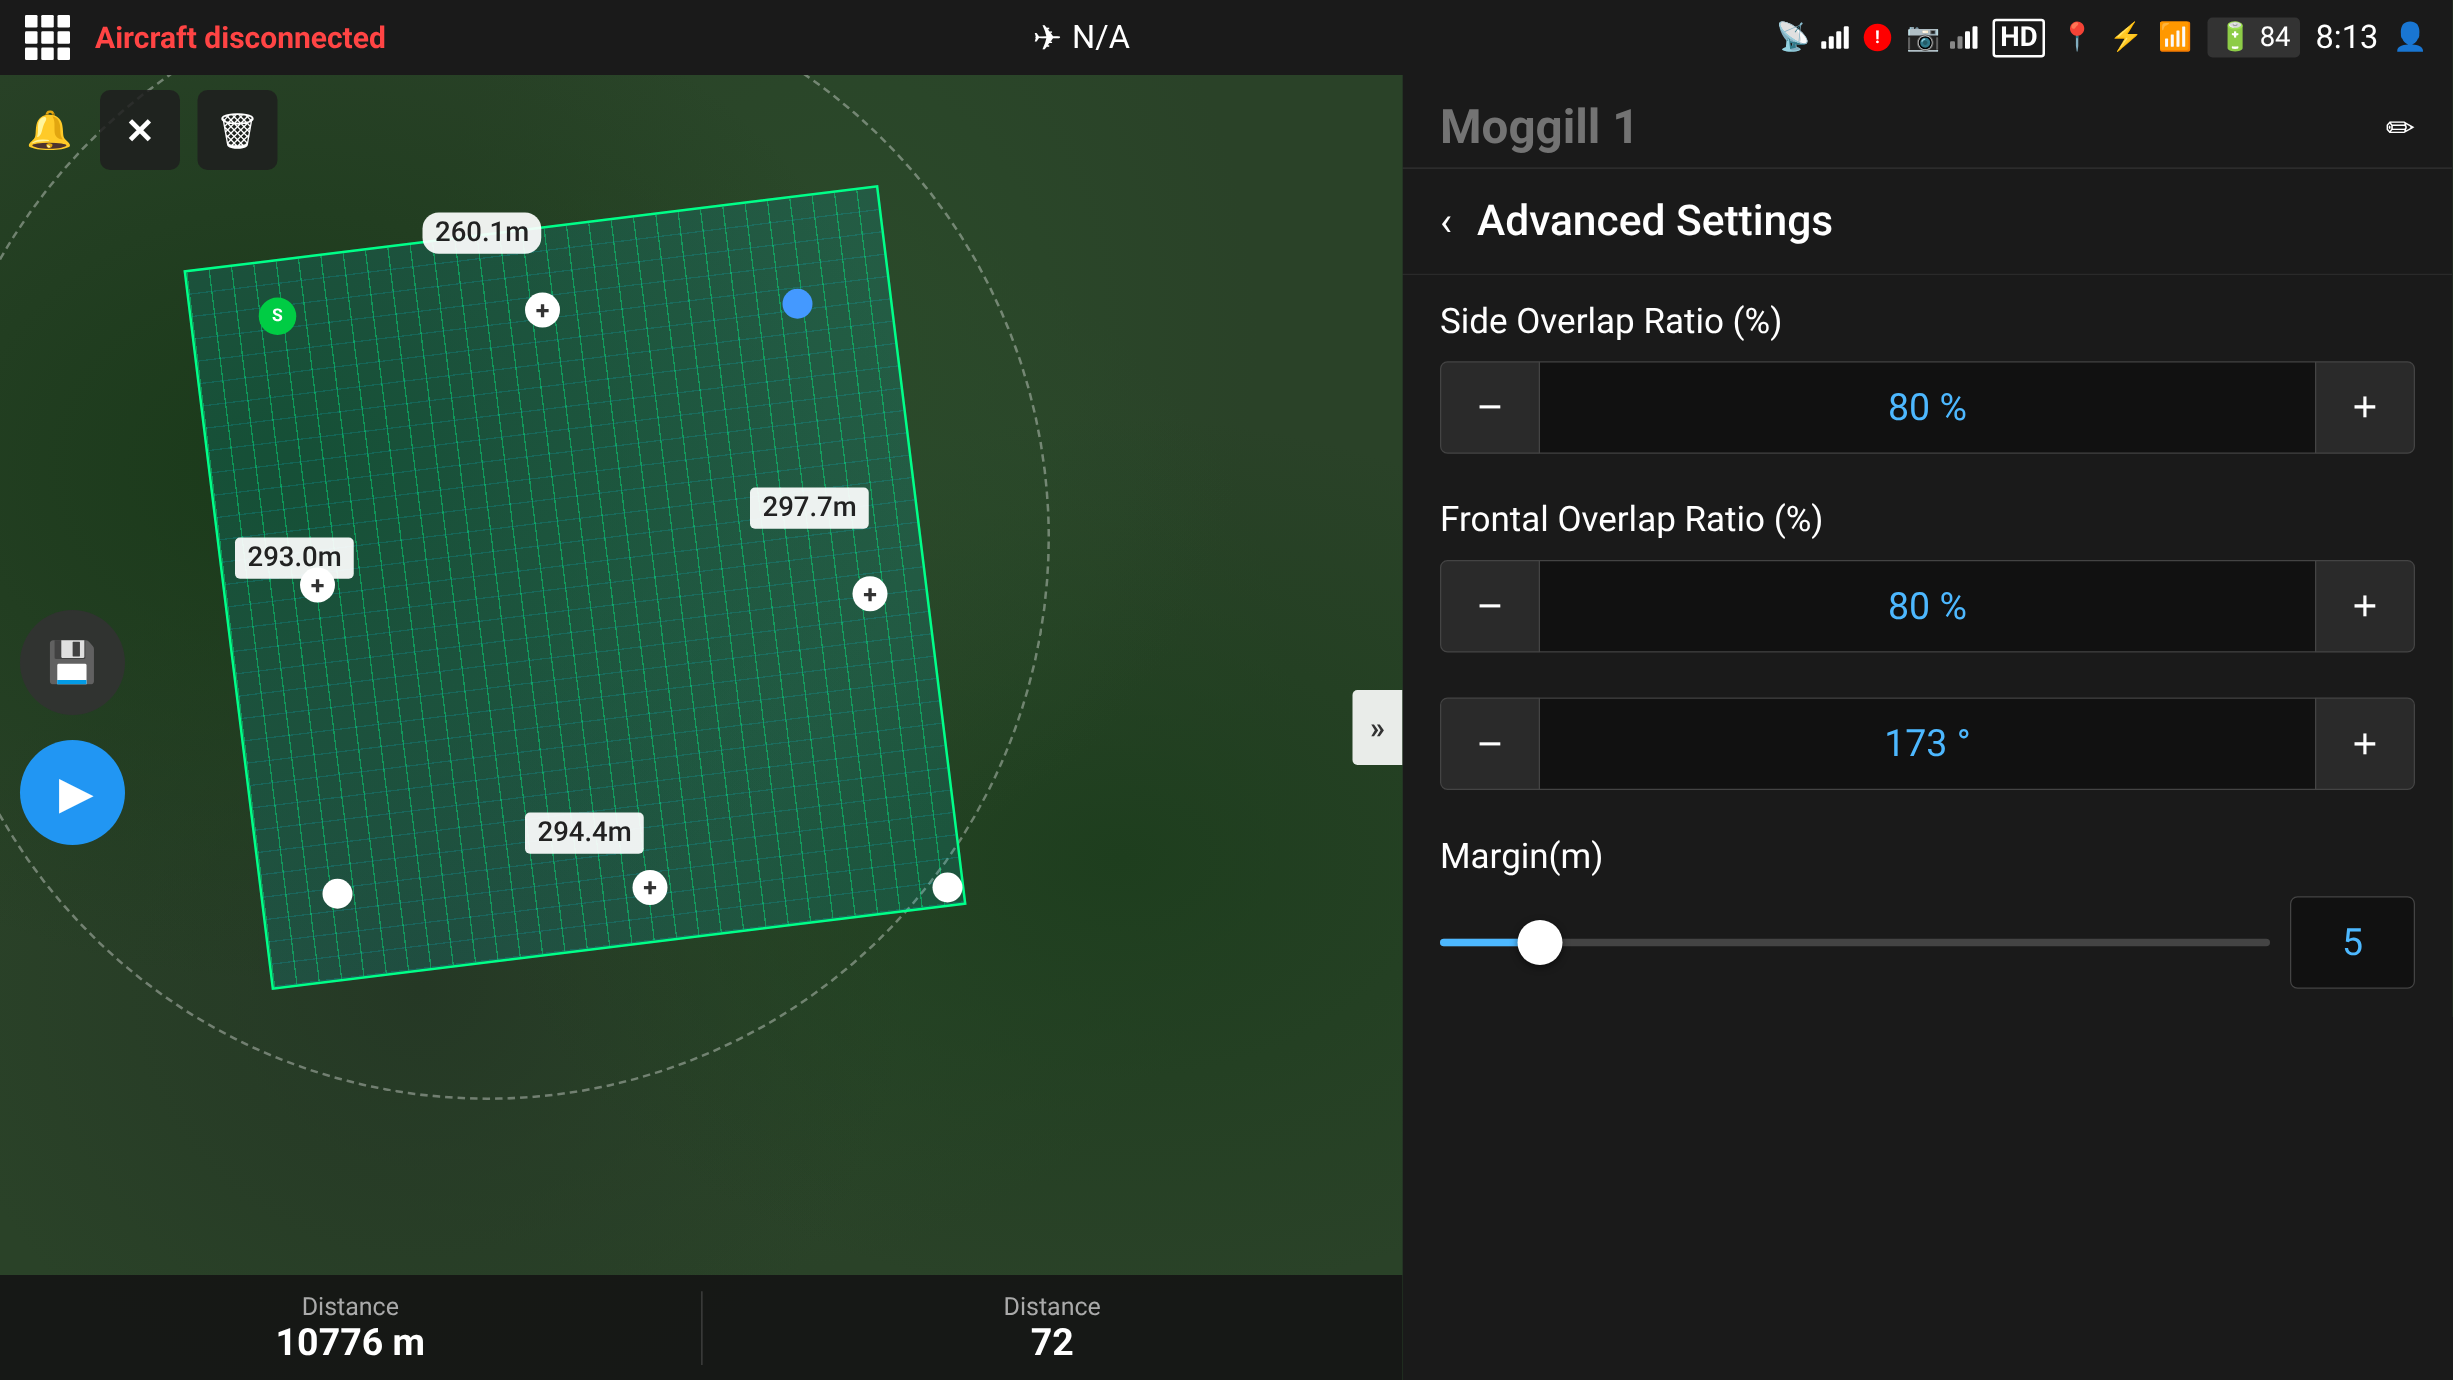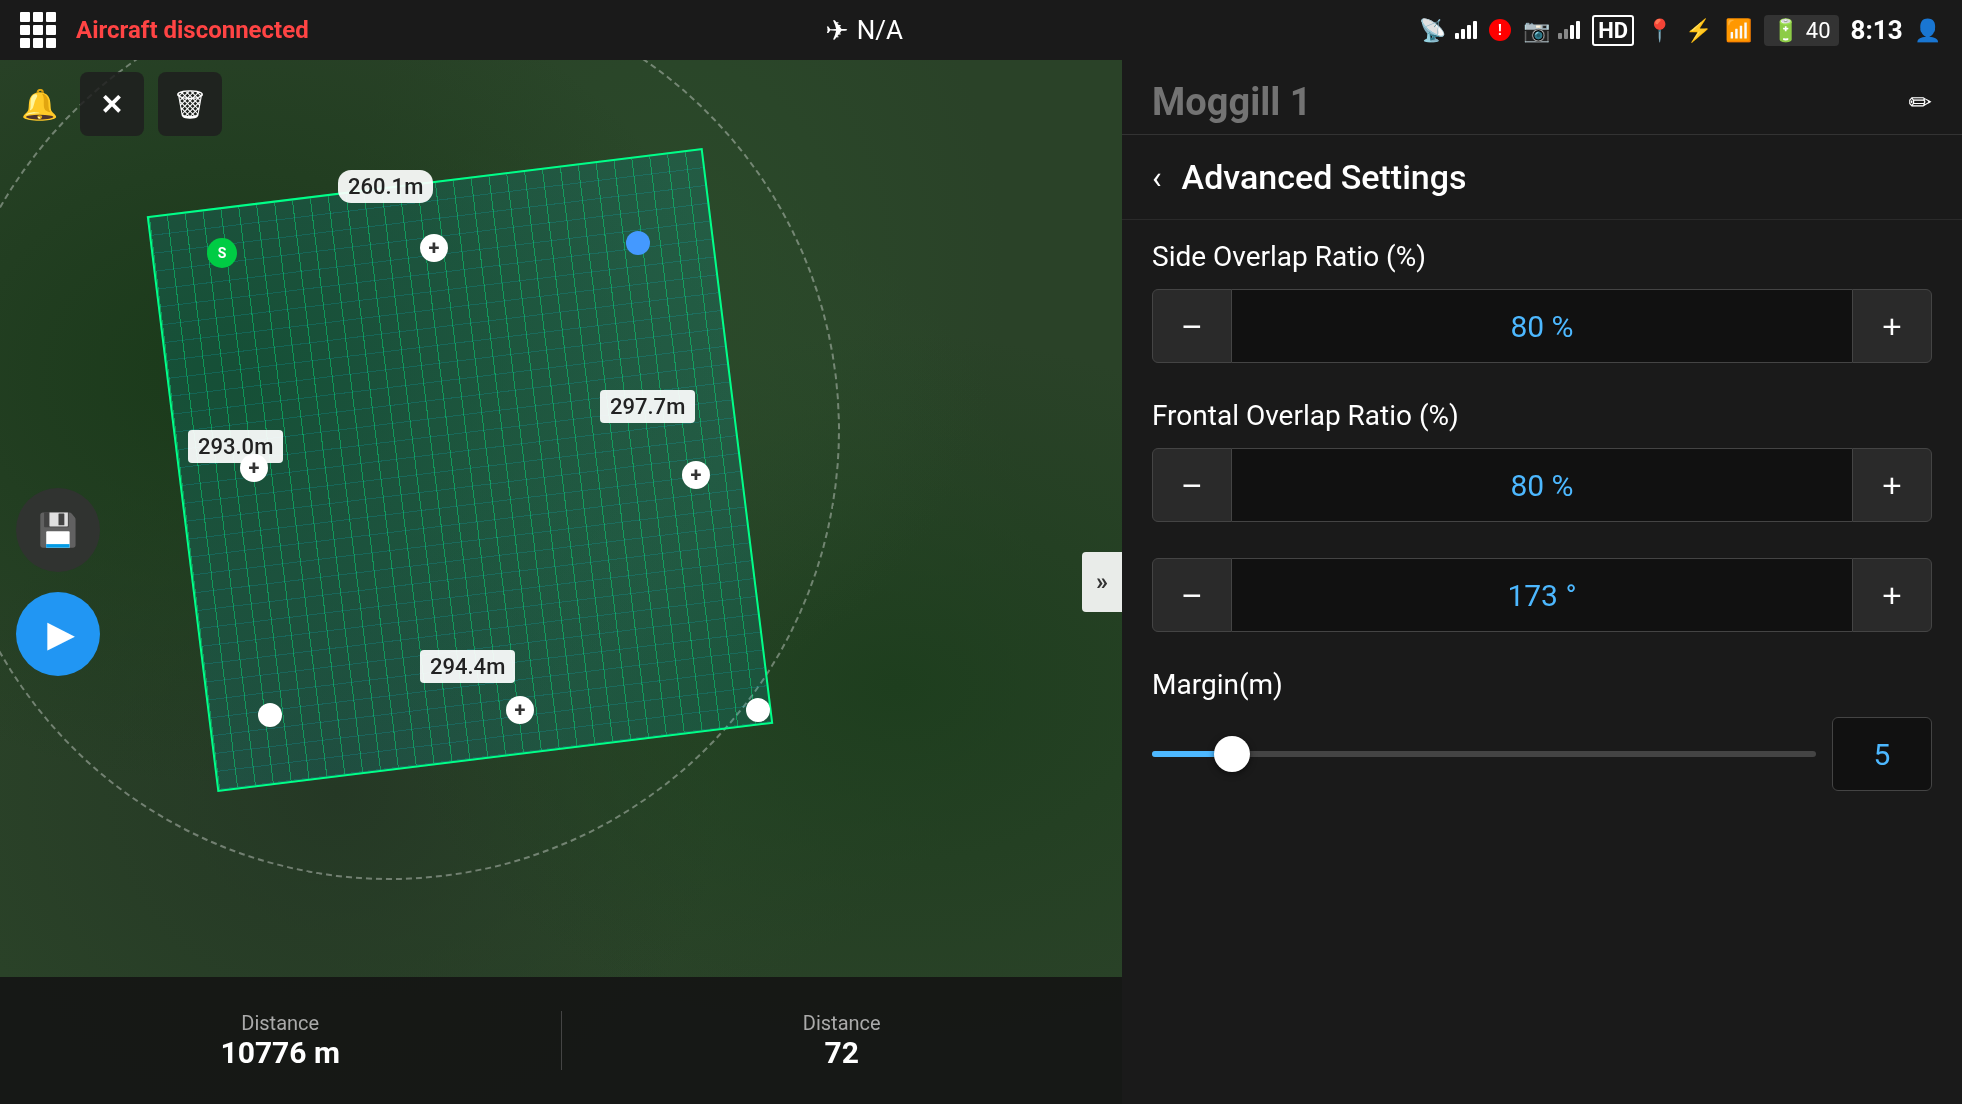--- a/index.html
+++ b/index.html
@@ -106,21 +106,21 @@
       color: #00cc00;
       font-size: 22px;
     }
     .battery-pct {
       color: white;
       font-size: 22px;
     }
     .time-display {
       color: white;
       font-size: 26px;
-      font-weight: bold;
+      font-weight: normal;
     }
 
     
     .main-content {
       flex: 1;
       display: flex;
       overflow: hidden;
     }
 
     
@@ -261,21 +261,21 @@
       display: flex; align-items: center; justify-content: center;
       cursor: pointer;
     }
 
     
     .bottom-bar {
       position: absolute;
       bottom: 0;
       left: 0;
       right: 0;
-      height: 127px;
+      height: 84px;
       background: rgba(20,20,20,0.9);
       display: flex;
       align-items: center;
     }
     .stat-item {
       flex: 1;
       display: flex;
       flex-direction: column;
       align-items: center;
       justify-content: center;
@@ -485,21 +485,21 @@
         <div class="signal-bar" style="height:14px"></div>
         <div class="signal-bar" style="height:18px"></div>
       </div>
     </div>
     <span class="hd-badge">HD</span>
     <span style="color:white;font-size:22px">📍</span>
     <span style="color:white;font-size:22px">⚡</span>
     <span style="color:white;font-size:22px">📶</span>
     <div class="battery-group">
       <span class="battery-icon">🔋</span>
-      <span class="battery-pct">40</span>
+      <span class="battery-pct">84</span>
     </div>
     <span class="time-display">8:13</span>
     <span style="color:white;font-size:22px">👤</span>
   </div>
 </div>
 
 <div class="main-content">
 
   <div class="map-area">
     <div class="map-bg"></div>

